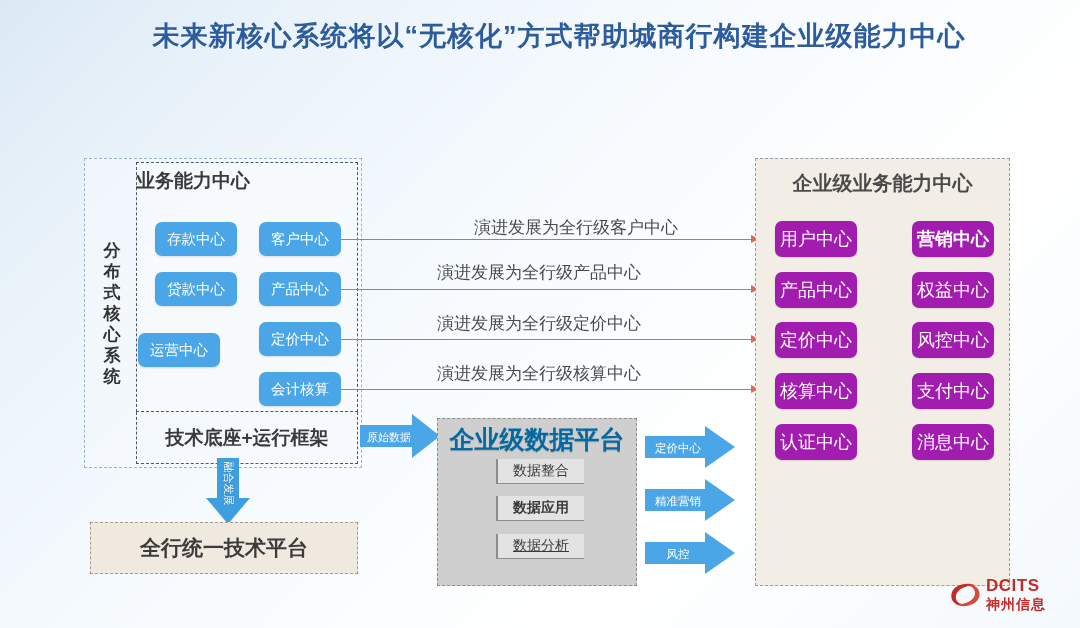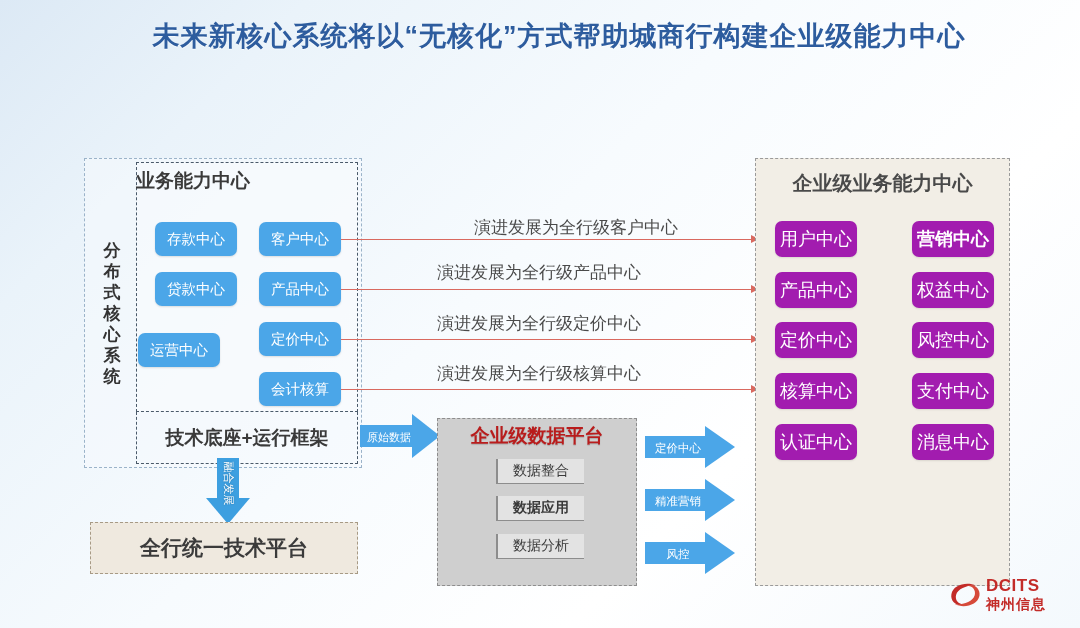--- a/index.html
+++ b/index.html
@@ -93,21 +93,21 @@
     border-left:8px solid #d9695f;
   }
 
   
   .dataplat{
     position:absolute;left:437px;top:418px;width:200px;height:168px;
     background:#cfcfcf;border:1.5px dashed #8d8d8d;box-sizing:border-box;
   }
   .dataplat-title{
     position:absolute;left:437px;top:423px;width:200px;text-align:center;
-    font-size:19px;color:#b91c1c;font-weight:600;text-shadow:0 1px 1px rgba(0,0,0,.18);
+    font-size:25px;color:#0369a1;font-weight:600;text-shadow:0 1px 1px rgba(0,0,0,.18);
   }
   .dp-item{
     position:absolute;width:88px;height:25px;background:#e3e3e3;
     border-left:2px solid #8d8d8d;border-bottom:1.5px solid #8d8d8d;
     box-sizing:border-box;display:flex;align-items:center;justify-content:center;
     font-size:14px;color:#3a3a3a;
   }
   .in-arrow{position:absolute;left:360px;top:414px;width:80px;height:44px;}
   .in-arrow .shaft{position:absolute;left:0;top:11px;width:54px;height:22px;background:#4ba6e8;}
   .in-arrow .head{position:absolute;left:52px;top:0;width:0;height:0;
@@ -205,21 +205,21 @@
   <div class="in-arrow">
     <div class="shaft"></div>
     <div class="head"></div>
     <div class="txt">原始数据</div>
   </div>
 
   <div class="dataplat"></div>
   <div class="dataplat-title">企业级数据平台</div>
   <div class="dp-item" style="left:496px;top:459px;">数据整合</div>
   <div class="dp-item" style="left:496px;top:496px;font-weight:bold;">数据应用</div>
-  <div class="dp-item" style="left:496px;top:534px;">数据分析</div>
+  <div class="dp-item" style="left:496px;top:534px;text-decoration:underline;">数据分析</div>
 
   <div class="out-arrow" style="left:645px;top:426px;">
     <div class="shaft"></div>
     <div class="head"></div>
     <div class="txt">定价中心</div>
   </div>
   <div class="out-arrow" style="left:645px;top:479px;">
     <div class="shaft"></div>
     <div class="head"></div>
     <div class="txt">精准营销</div>

